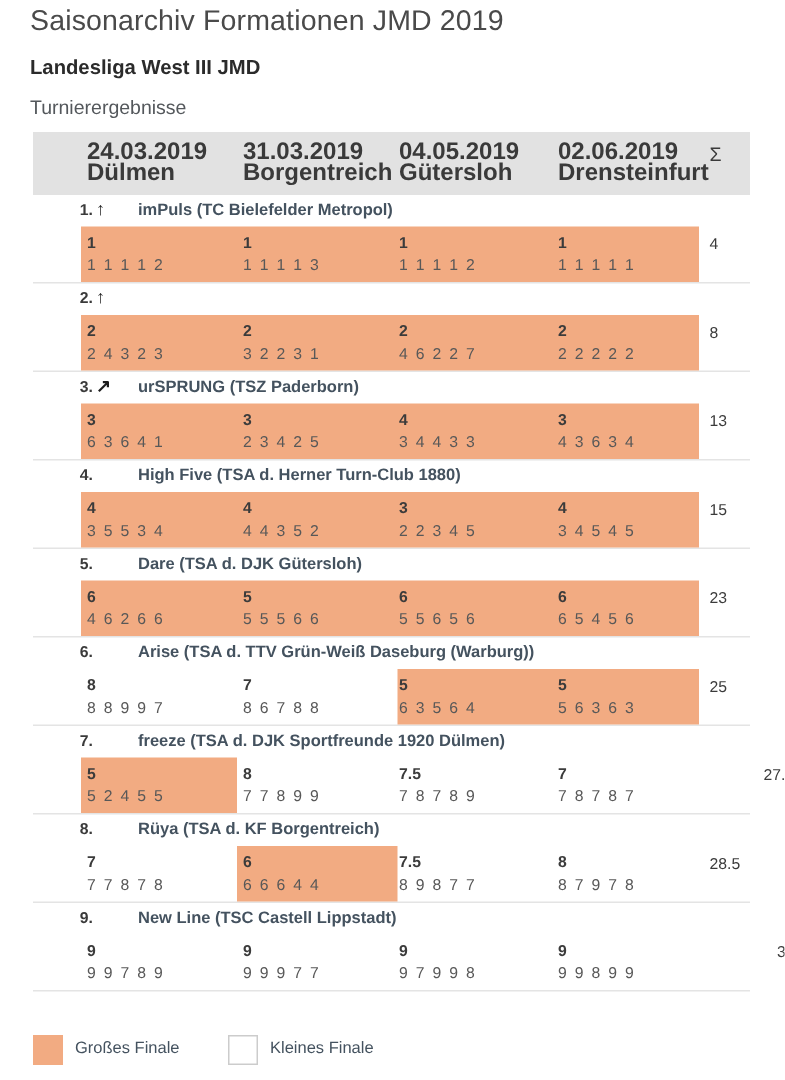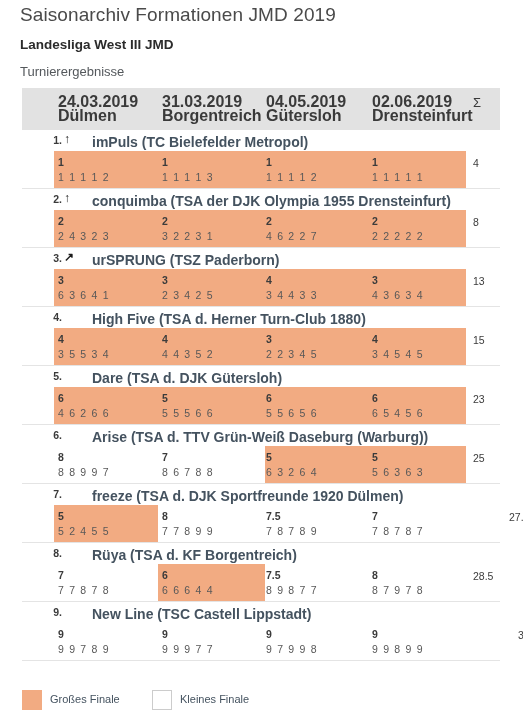--- a/index.html
+++ b/index.html
@@ -95,21 +95,21 @@
     position: absolute;
     left: 42px; top: 2px;
     font-size: 12px;
     font-weight: bold;
     color: #1c1c1c;
     line-height: 14px;
   }
   .team {
     position: absolute;
     left: 70px; top: 4px;
-    font-size: 14px;
+    font-size: 11px;
     font-weight: bold;
     color: #44525f;
     white-space: nowrap;
   }
 
   .scoreline {
     position: relative;
     height: 37px;
   }
   .hl {
@@ -223,21 +223,20 @@
               <span class="main">1</span>
               <span class="judges">1 1 1 1 1</span>
             </div>
             <div class="cell sum" style="left: 451px;">4</div>
           </div>
         </div>
         <div class="row">
           <div class="teamline">
             <div class="rank">2.</div>
             <div class="arrow">↑</div>
-            <div class="team">conquimba (TSA der DJK Olympia 1955 Drensteinfurt)</div>
           </div>
           <div class="scoreline">
             <div class="hl" style="left: 32px; width: 412px; background: rgb(242, 171, 130);"></div>
             <div class="cell" style="left: 36px;">
               <span class="main">2</span>
               <span class="judges">2 4 3 2 3</span>
             </div>
             <div class="cell" style="left: 140px;">
               <span class="main">2</span>
               <span class="judges">3 2 2 3 1</span>
@@ -342,21 +341,21 @@
             <div class="cell" style="left: 36px;">
               <span class="main">8</span>
               <span class="judges">8 8 9 9 7</span>
             </div>
             <div class="cell" style="left: 140px;">
               <span class="main">7</span>
               <span class="judges">8 6 7 8 8</span>
             </div>
             <div class="cell" style="left: 244px;">
               <span class="main">5</span>
-              <span class="judges">6 3 2 6 4</span>
+              <span class="judges">6 3 5 6 4</span>
             </div>
             <div class="cell" style="left: 350px;">
               <span class="main">5</span>
               <span class="judges">5 6 3 6 3</span>
             </div>
             <div class="cell sum" style="left: 451px;">25</div>
           </div>
         </div>
         <div class="row">
           <div class="teamline">

